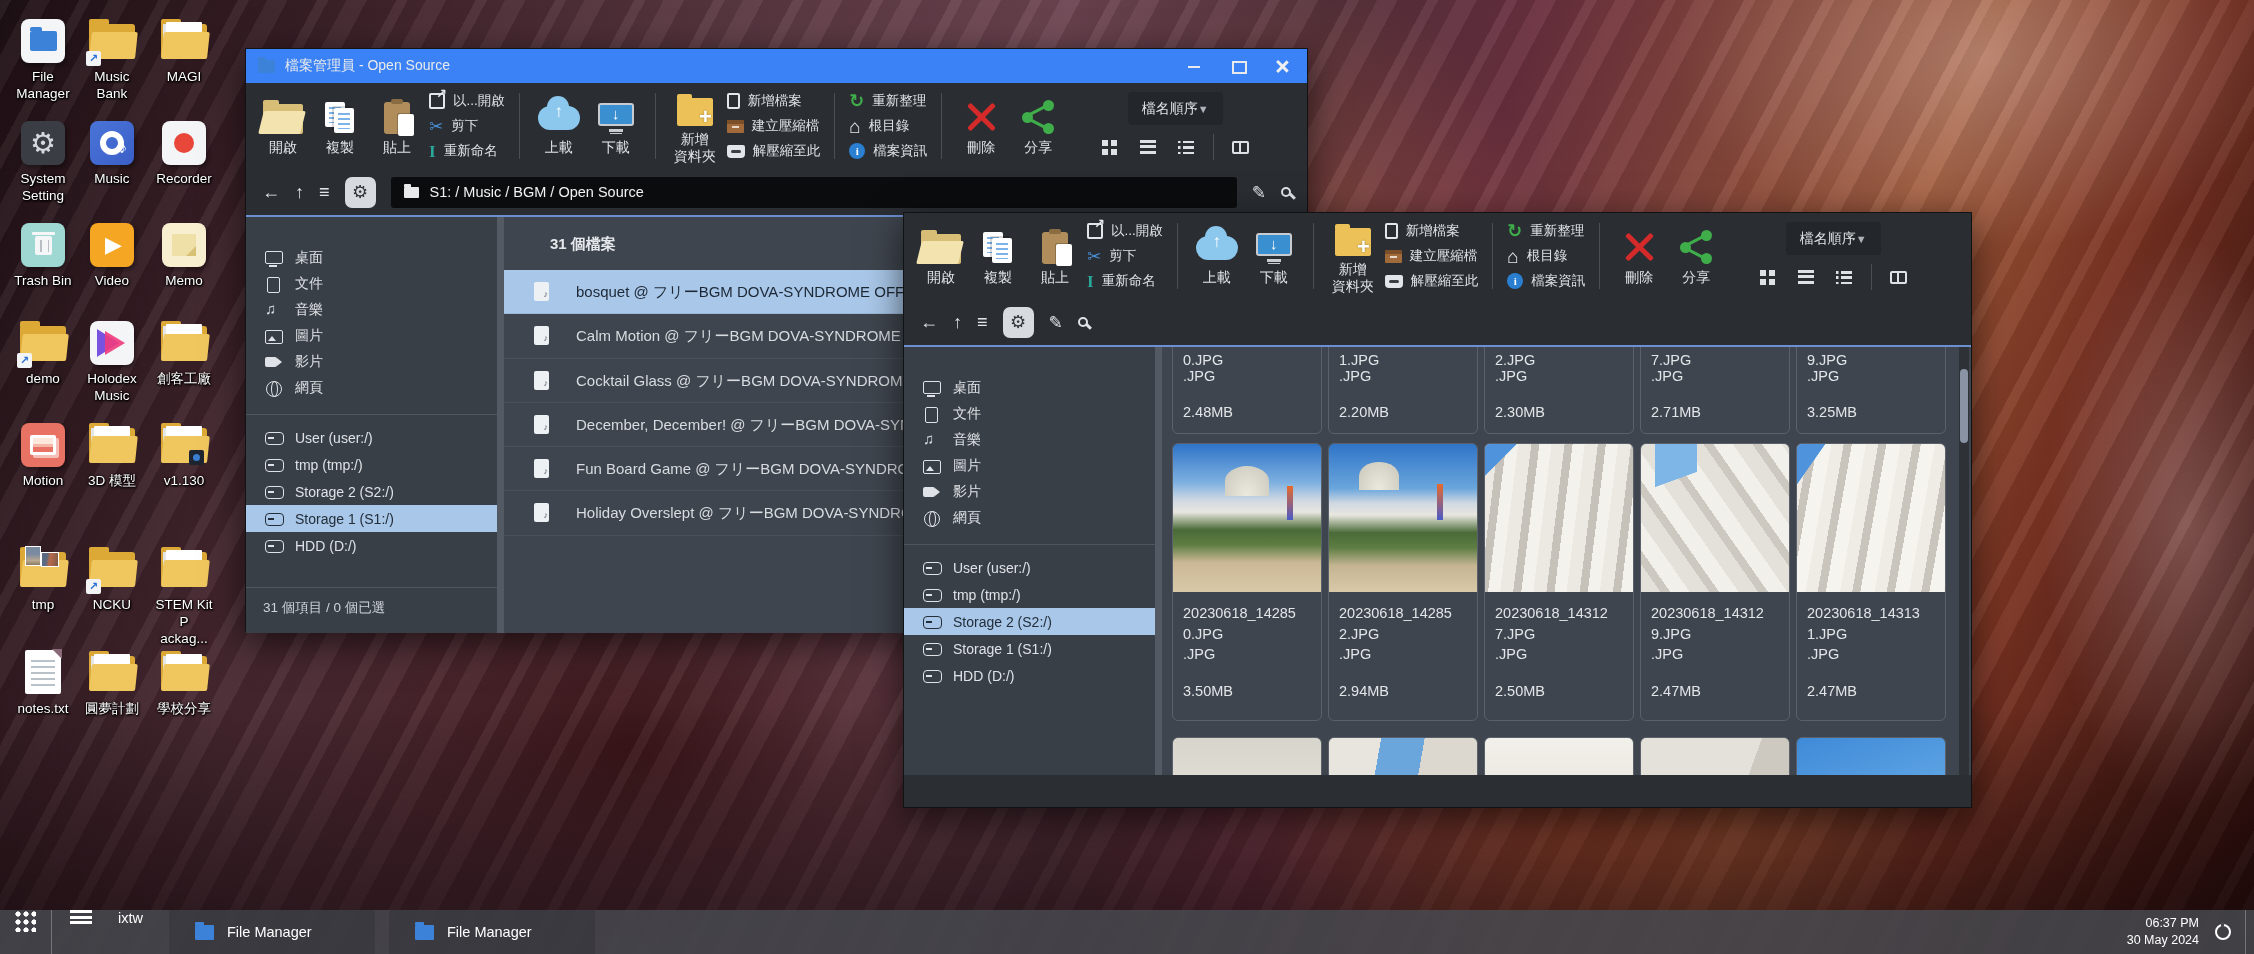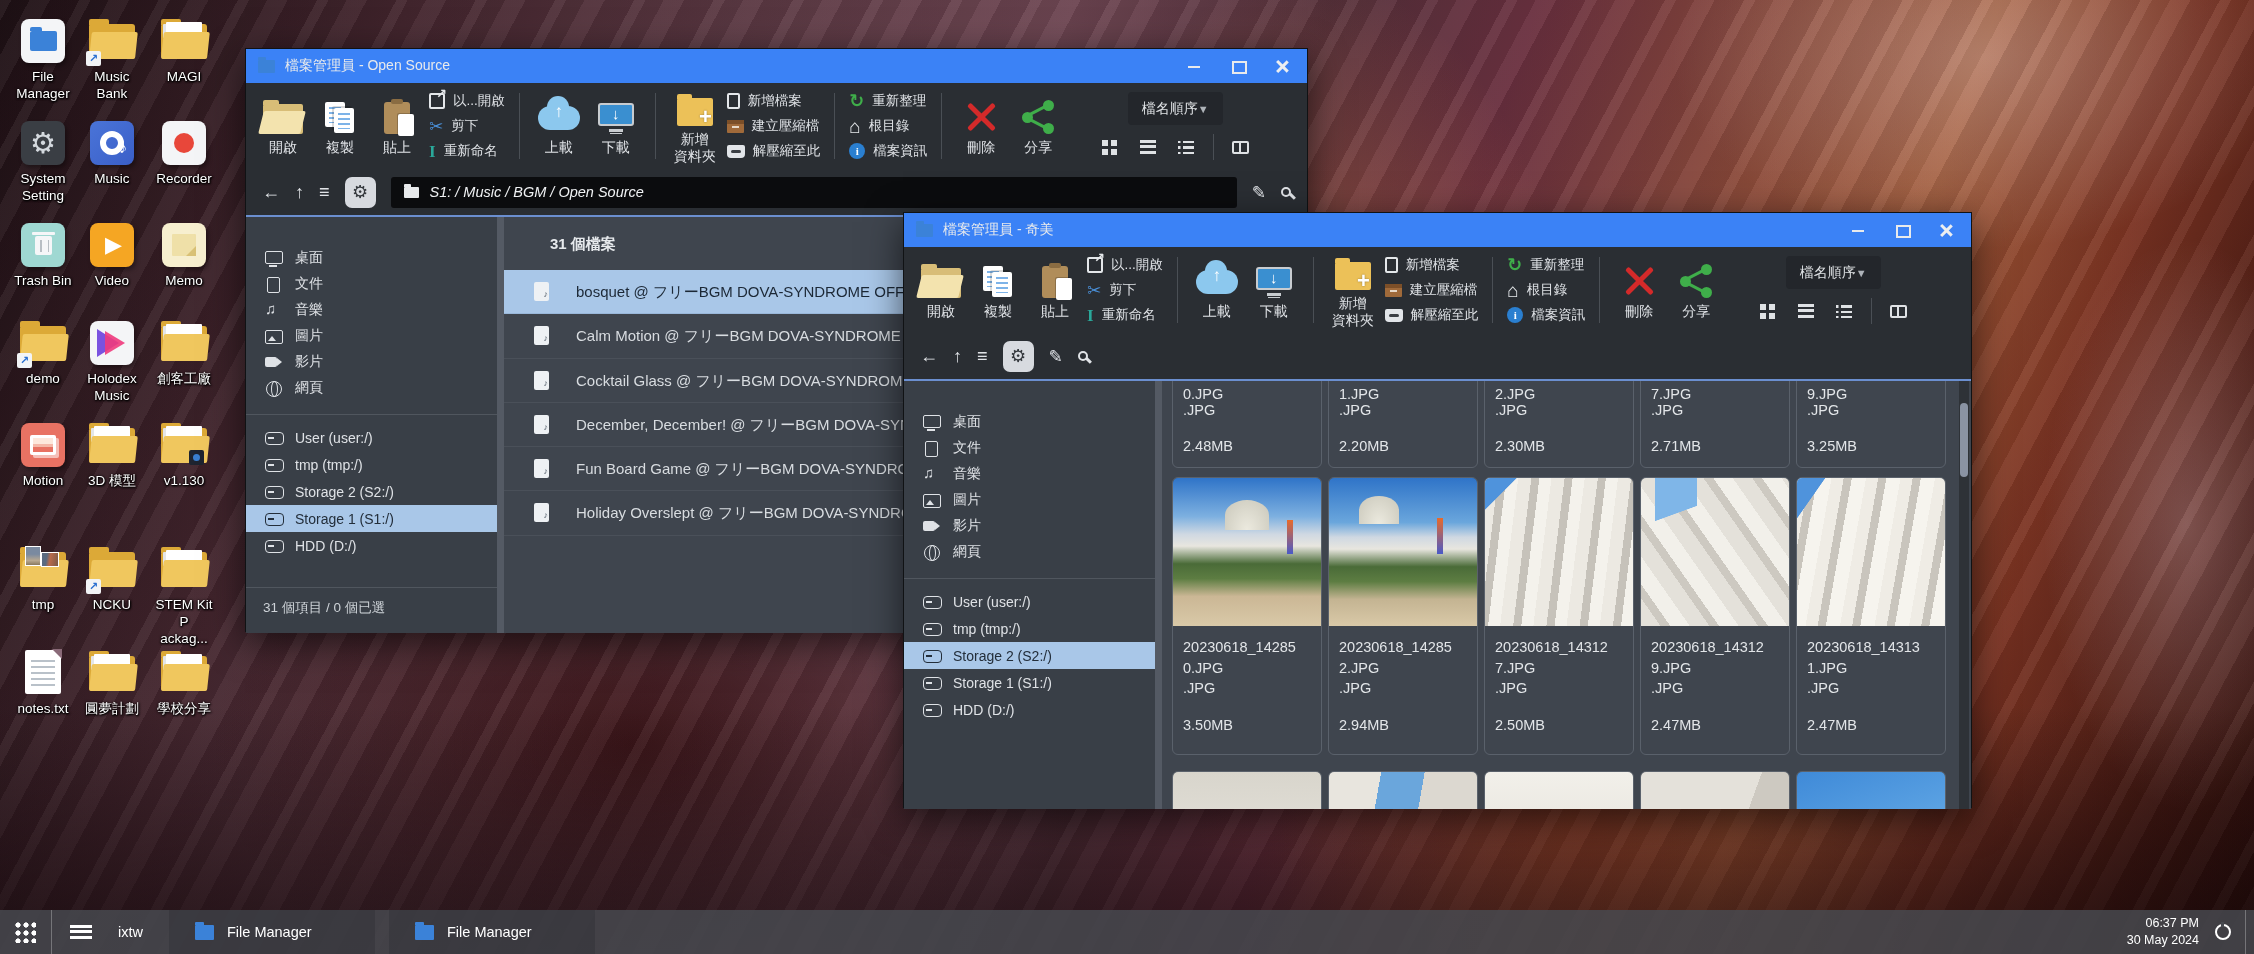--- a/index.html
+++ b/index.html
@@ -138,21 +138,21 @@
   .v-detail { width:16px; height:13px; background:
       repeating-linear-gradient(#dfe2e5 0 2.5px, transparent 2.5px 5.5px) 5px 0/11px 13px no-repeat,
       repeating-linear-gradient(#dfe2e5 0 2.5px, transparent 2.5px 5.5px) 0 0/2.5px 13px no-repeat; }
   .v-cols { width:17px; height:13px; border:2px solid #dfe2e5; border-radius:2px; position:relative; }
   .v-cols::after { content:""; position:absolute; left:5px; top:0; bottom:0; width:2px; background:#dfe2e5; }
   .vsep { width:1px; height:26px; background:#4a4f55; margin:0 8px; }
 
   .addrbar { height:46px; background:#2a2e33; display:flex; align-items:center; gap:15px; padding:0 16px; }
   .navg { font-size:18px; color:#e0e3e7; line-height:1; }
   .gearbtn { width:31px; height:31px; border-radius:7px; background:#d7dadf; color:#33373c; display:flex; align-items:center; justify-content:center; font-size:18px; flex:none; }
-  .addrfield { flex:1; height:31px; background:#0b0c0e; border-radius:3px; display:flex; align-items:center; gap:11px; padding:0 13px; font-size:14.5px; color:#f0f2f4;font-style:italic; }
+  .addrfield { flex:1; height:31px; background:#0b0c0e; border-radius:3px; display:flex; align-items:center; gap:11px; padding:0 13px; font-size:14.5px; color:#f0f2f4; }
   .af-fold { width:15px; height:11px; background:#e8eaec; border-radius:1px; position:relative; flex:none; }
   .af-fold::before { content:""; position:absolute; top:-3px; left:0; width:7px; height:3px; background:#e8eaec; border-radius:1px 1px 0 0; }
   .ic-edit { font-size:17px; color:#e0e3e7; }
   .ic-search { width:10px; height:10px; border:2.5px solid #e0e3e7; border-radius:50%; position:relative; flex:none; }
   .ic-search::after { content:""; position:absolute; width:2.5px; height:7px; background:#e0e3e7; right:-4px; bottom:-5px; transform:rotate(-45deg); }
 
   .content { position:relative; display:flex; border-top:2px solid #6b8fd0; background:#3f454e; overflow:hidden; }
   .sidebar { width:258px; background:#393f47; border-right:7px solid #545a64; display:flex; flex-direction:column; padding-top:28px; flex:none; }
   .sideitem { height:26px; display:flex; align-items:center; gap:13px; padding:0 19px; font-size:14px; color:#dfe2e6; flex:none; }
   .sideitem.drv { height:27px; }
@@ -206,21 +206,21 @@
   .th-cols2::before { content:""; position:absolute; left:14px; top:0; width:42px; height:56px; background:linear-gradient(160deg,#7fb6e8 60%,transparent 61%); }
   .th-cols3 { background:repeating-linear-gradient(100deg,#efece5 0 12px,#c9c5bd 12px 20px,#f6f4ee 20px 34px); position:relative; overflow:hidden; }
   .th-cols3::before { content:""; position:absolute; left:0; top:0; width:54px; height:40px; background:linear-gradient(125deg,#4f93dc 34%,transparent 35%); }
   .th-b1 { background:linear-gradient(#d8d5cc,#efece5); }
   .th-b2 { background:linear-gradient(100deg,#e8e5de 0 30%,#6aa6dc 30% 55%,#dcd8d0 55%); }
   .th-b3 { background:linear-gradient(#f2f0ea,#dcd8d0); }
   .th-b4 { background:linear-gradient(110deg,#e4e1da 0 60%,#cdc9c1 60%); }
   .th-sky { background:linear-gradient(160deg,#3f8ad8,#7ec0f0); }
 
   
-  #taskbar { position:absolute; left:0; right:0; bottom:0; height:44px; background:rgba(72,74,80,.84); display:flex; align-items:center; color:#fff; z-index:50; }
+  #taskbar { position:absolute; left:0; right:0; bottom:0; height:44px; background:rgba(72,74,80,.84); display:flex; align-items:flex-start; color:#fff; z-index:50; }
   .tk-dots { width:22px; height:22px; margin:0 15px 0 14px; background:radial-gradient(circle 2.6px, #fff 2.4px, transparent 2.8px); background-size:8px 8px; background-position:0 0; }
   .tk-sep { width:1px; height:44px; background:rgba(255,255,255,.28); flex:none; }
   .tk-burger { width:22px; height:14px; margin:0 18px; background:repeating-linear-gradient(#fff 0 3px, transparent 3px 5.5px); }
   .tk-ws { font-size:14.5px; margin:0 26px 0 8px; }
   .tk-app { display:flex; align-items:center; gap:13px; height:44px; padding:0 26px; font-size:14.5px; background:rgba(20,22,26,.18); margin-right:14px; min-width:206px; }
   .tk-fold { width:19px; height:15px; background:#3b82d8; border-radius:1px; position:relative; flex:none; }
   .tk-fold::before { content:""; position:absolute; top:-3px; left:0; width:9px; height:3px; background:#3b82d8; border-radius:1px 1px 0 0; }
   .tk-right { margin-left:auto; display:flex; align-items:center; }
   .tk-clock { text-align:right; font-size:12.5px; line-height:1.35; }
   .tk-power { width:16px; height:16px; border:2.6px solid #fff; border-radius:50%; margin:0 14px 0 16px; position:relative; }
@@ -630,29 +630,20 @@
         <div class="fitem"><span class="mp3ic"></span><span>Calm Motion @ フリーBGM DOVA-SYNDROME OFFICIAL YouTube CHANNEL.mp3</span></div>
         <div class="fitem"><span class="mp3ic"></span><span>Cocktail Glass @ フリーBGM DOVA-SYNDROME OFFICIAL YouTube CHANNEL.mp3</span></div>
         <div class="fitem"><span class="mp3ic"></span><span>December, December! @ フリーBGM DOVA-SYNDROME OFFICIAL YouTube CHANNEL.mp3</span></div>
         <div class="fitem"><span class="mp3ic"></span><span>Fun Board Game @ フリーBGM DOVA-SYNDROME OFFICIAL YouTube CHANNEL.mp3</span></div>
         <div class="fitem"><span class="mp3ic"></span><span>Holiday Overslept @ フリーBGM DOVA-SYNDROME OFFICIAL YouTube CHANNEL.mp3</span></div>
       </div>
     </div>
   </div>
 
   <div class="win" style="left:903px;top:212px;width:1069px;height:596px;z-index:3">
-    <div class="titlebar">
-      <span class="tb-fold"></span>
-      <span class="tb-title">檔案管理員 - 奇美</span>
-      <span class="winctl">
-        <span class="wc wc-min"></span>
-        <span class="wc wc-max"></span>
-        <span class="wc wc-close"></span>
-      </span>
-    </div>
     <div class="toolbar">
       <div class="tbtn">
           <span class="ic">
             <span class="i-openfolder">
               <i></i>
             </span>
           </span>
           <span>開啟</span>
         </div>
       <div class="tbtn">

